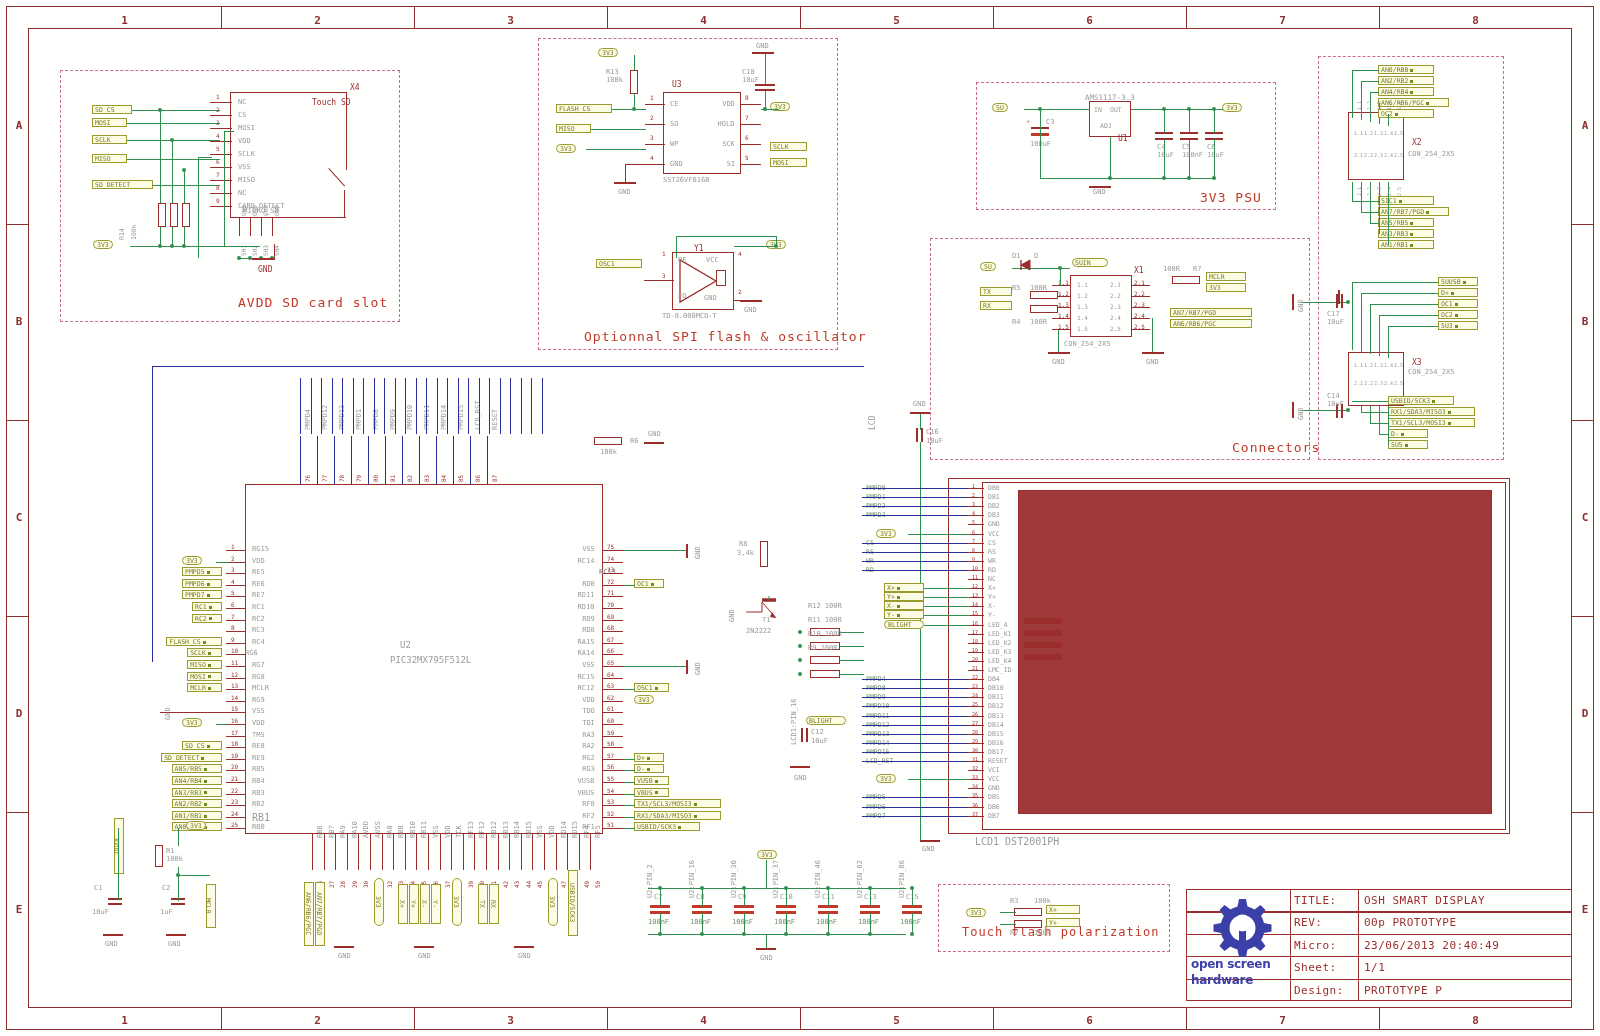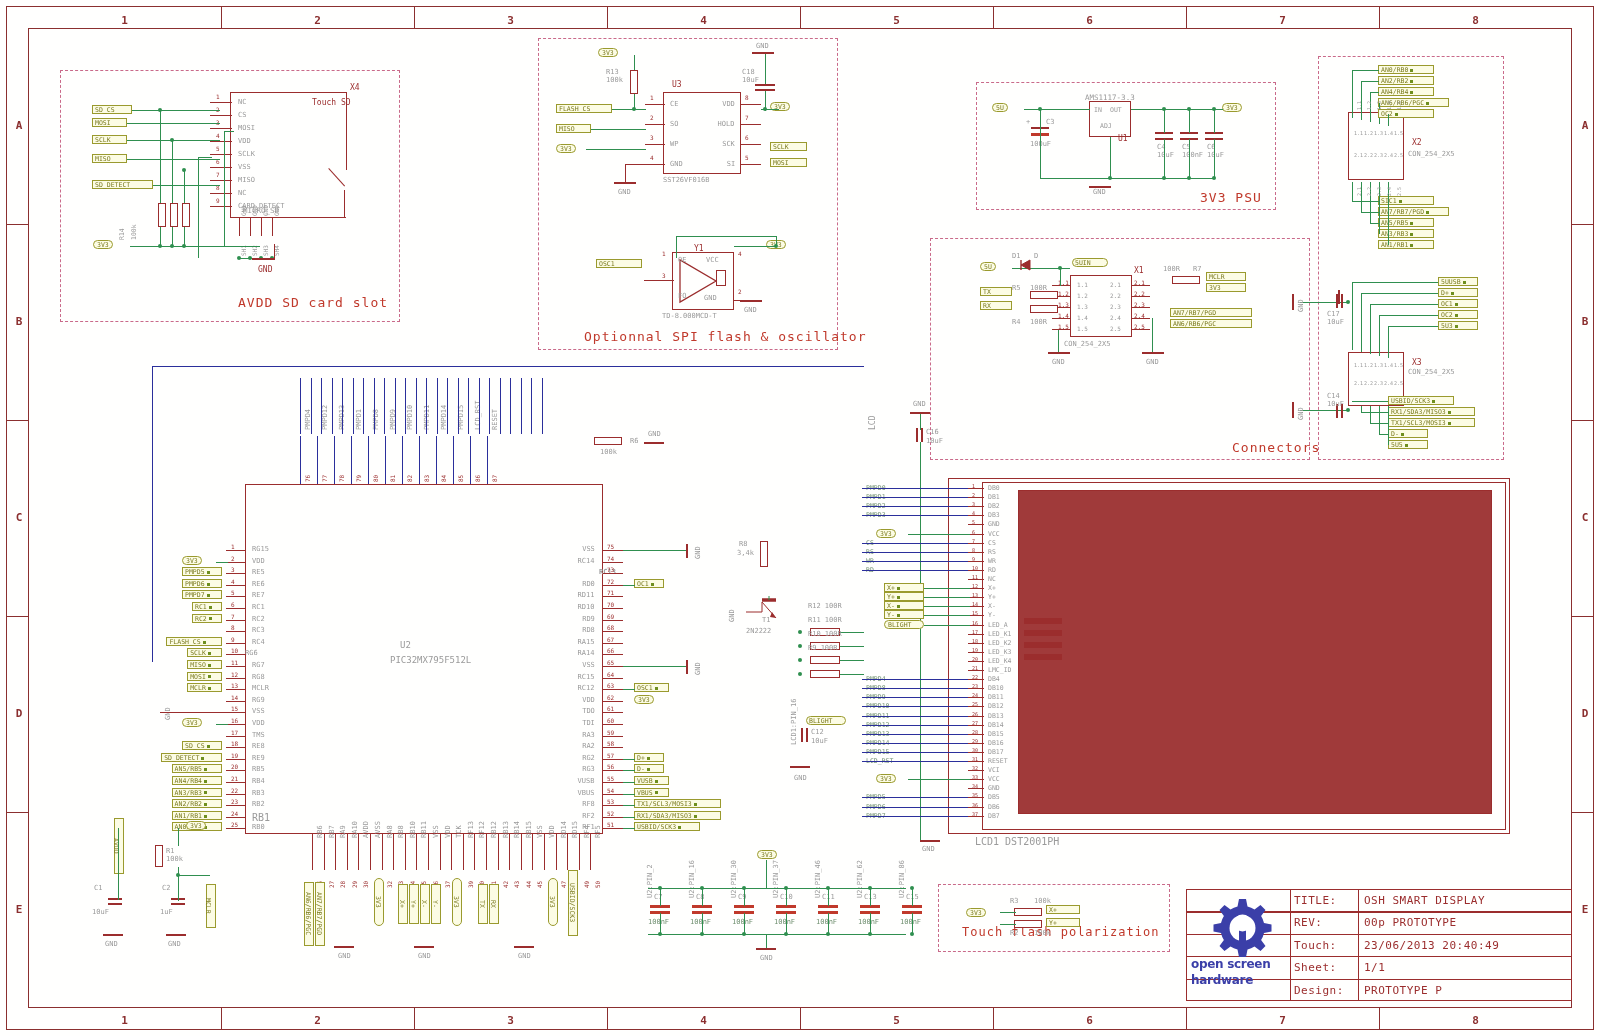--- a/index.html
+++ b/index.html
@@ -1272,21 +1272,21 @@
 
   <div class="abs tb" style="left:1186px;top:889px;width:386px;height:112px;"></div>
   <div class="abs tb" style="left:1290px;top:889px;width:0;height:112px;border-left:1.3px solid #9b2d2d;border-top:none;border-right:none;border-bottom:none;"></div>
   <div id="tb-rows">
       <div class="abs tbtxt" style="left:1294px;top:894px;">TITLE:</div>
       <div class="abs tbtxt" style="left:1364px;top:894px;">OSH SMART DISPLAY</div>
       <div class="abs" style="left:1186px;top:911.4px;width:386px;height:1.3px;background:#9b2d2d;"></div>
       <div class="abs tbtxt" style="left:1294px;top:916.4px;">REV:</div>
       <div class="abs tbtxt" style="left:1364px;top:916.4px;">00p PROTOTYPE</div>
       <div class="abs" style="left:1186px;top:933.8px;width:386px;height:1.3px;background:#9b2d2d;"></div>
-      <div class="abs tbtxt" style="left:1294px;top:938.8px;">Touch:</div>
+      <div class="abs tbtxt" style="left:1294px;top:938.8px;">Micro:</div>
       <div class="abs tbtxt" style="left:1364px;top:938.8px;">23/06/2013 20:40:49</div>
       <div class="abs" style="left:1186px;top:956.2px;width:386px;height:1.3px;background:#9b2d2d;"></div>
       <div class="abs tbtxt" style="left:1294px;top:961.2px;">Sheet:</div>
       <div class="abs tbtxt" style="left:1364px;top:961.2px;">1/1</div>
       <div class="abs" style="left:1186px;top:978.6px;width:386px;height:1.3px;background:#9b2d2d;"></div>
       <div class="abs tbtxt" style="left:1294px;top:983.6px;">Design:</div>
       <div class="abs tbtxt" style="left:1364px;top:983.6px;">PROTOTYPE P</div>
       <div class="abs" style="left:1358px;top:889px;width:1.3px;height:112px;background:#9b2d2d;"></div>
     </div>
 

